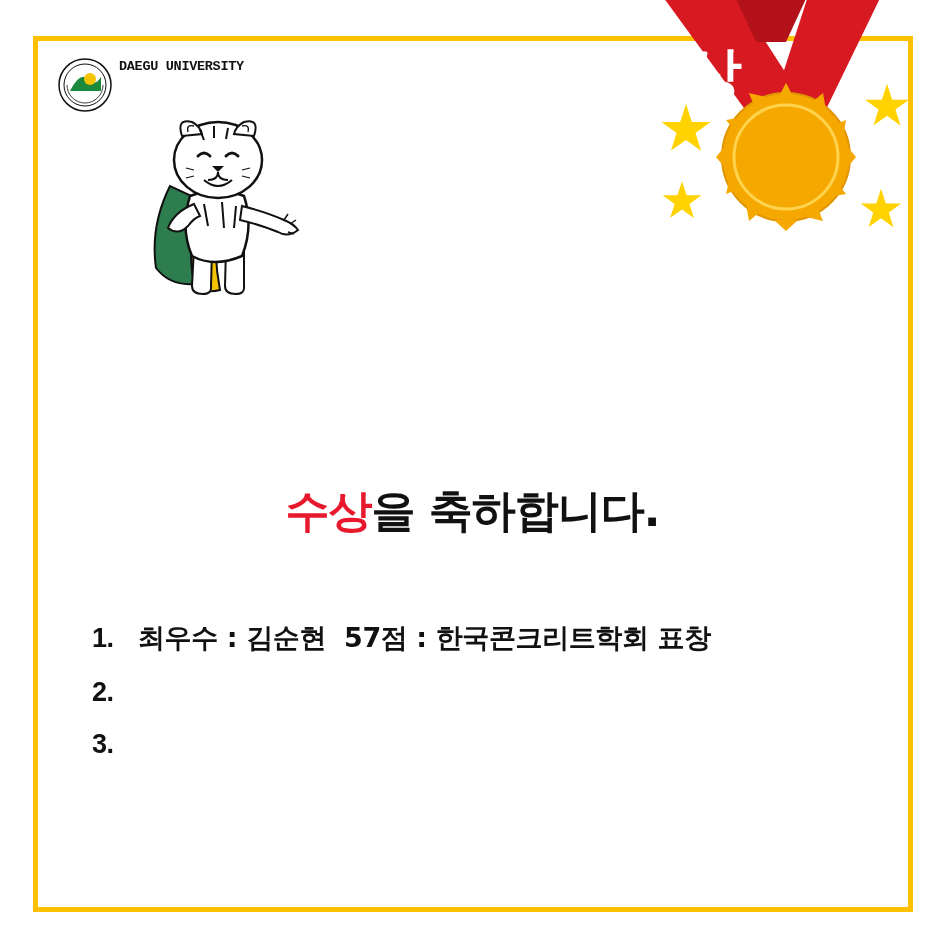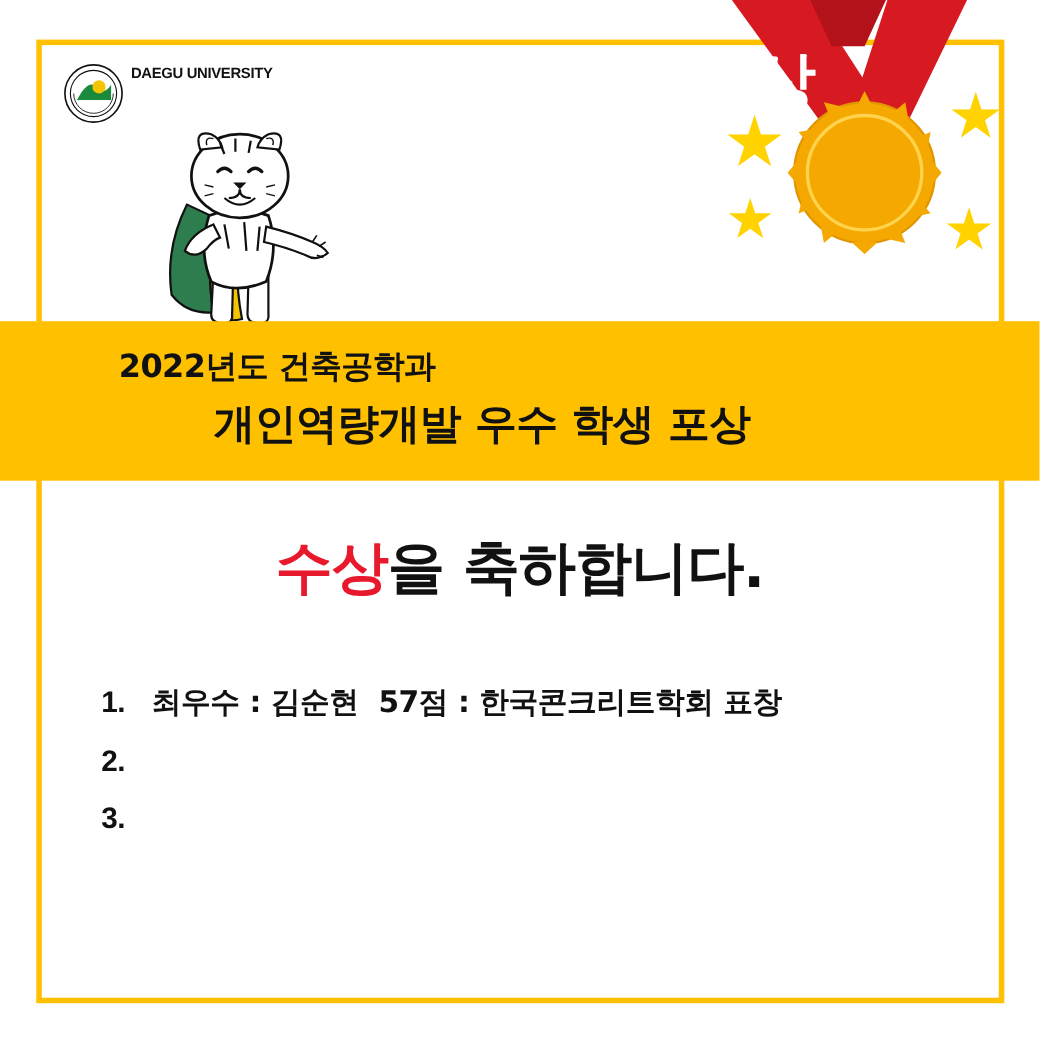--- a/index.html
+++ b/index.html
@@ -104,21 +104,21 @@
   }
   .logo-kr {
     font-family: "DejaVu Sans", sans-serif;
     font-size: 30px;
     font-weight: bold;
     color: #111111;
     letter-spacing: -1px;
     line-height: 32px;
   }
   .logo-en {
-    font-family: Liberation Sans, sans-serif;
+    font-family: Liberation Mono, monospace;
     font-size: 13.5px;
     font-weight: bold;
     color: #111111;
     letter-spacing: -0.3px;
     line-height: 16px;
   }
 
   
   .mascot {
     position: absolute;
@@ -159,21 +159,21 @@
   }
 
   
   .headline {
     position: absolute;
     left: 0;
     top: 482px;
     width: 945px;
     text-align: center;
     font-family: "DejaVu Sans", sans-serif;
-    font-size: 52px;
+    font-size: 44px;
     font-weight: bold;
     color: #111111;
     letter-spacing: -1px;
   }
   .headline .accent {
     color: #E8192C;
   }
 
   
   .award-list {
@@ -288,24 +288,20 @@
     <path d="M90 48 Q96 42 102 48" stroke="#111" stroke-width="3" fill="none" stroke-linecap="round"></path>
     <path d="M118 48 Q124 42 130 48" stroke="#111" stroke-width="3" fill="none" stroke-linecap="round"></path>
 
     <path d="M104 58 L116 58 L110 64 Z" fill="#111"></path>
     <path d="M110 64 Q110 72 100 72 M110 64 Q110 72 120 72" stroke="#111" stroke-width="2" fill="none"></path>
     <path d="M96 72 Q110 84 124 72" stroke="#111" stroke-width="2" fill="none"></path>
 
     <path d="M86 62 L78 60 M86 68 L78 70 M134 62 L142 60 M134 68 L142 70" stroke="#111" stroke-width="1.2" fill="none"></path>
   </svg>
 
-  <div class="banner">
-    <div class="banner-line1">2022년도 건축공학과</div>
-    <div class="banner-line2">개인역량개발 우수 학생 포상</div>
-  </div>
 
   <div class="headline"><span class="accent">수상</span><span>을 축하합니다.</span></div>
 
   <div class="award-list">
     <div class="award-row">
       <span class="award-num">1.</span>
       <span class="award-text">최우수 : 김순현  57점 : 한국콘크리트학회 표창</span>
     </div>
     <div class="award-row">
       <span class="award-num">2.</span>

